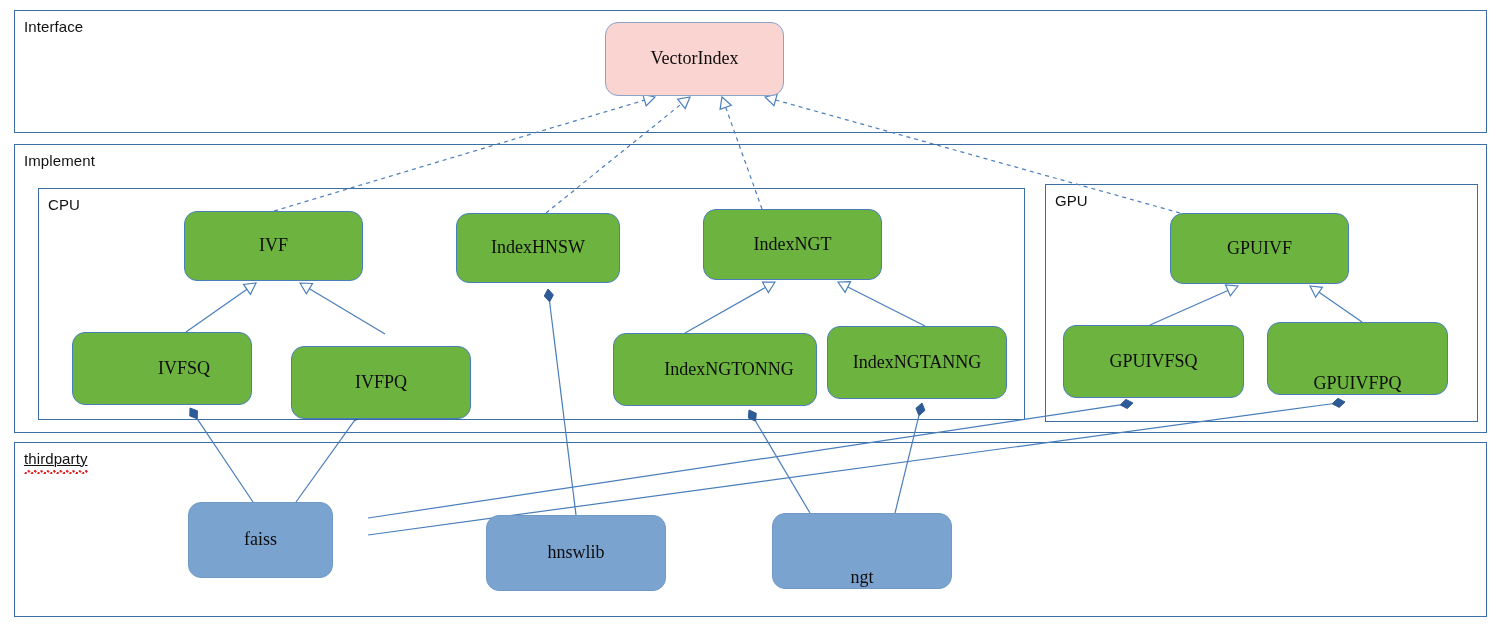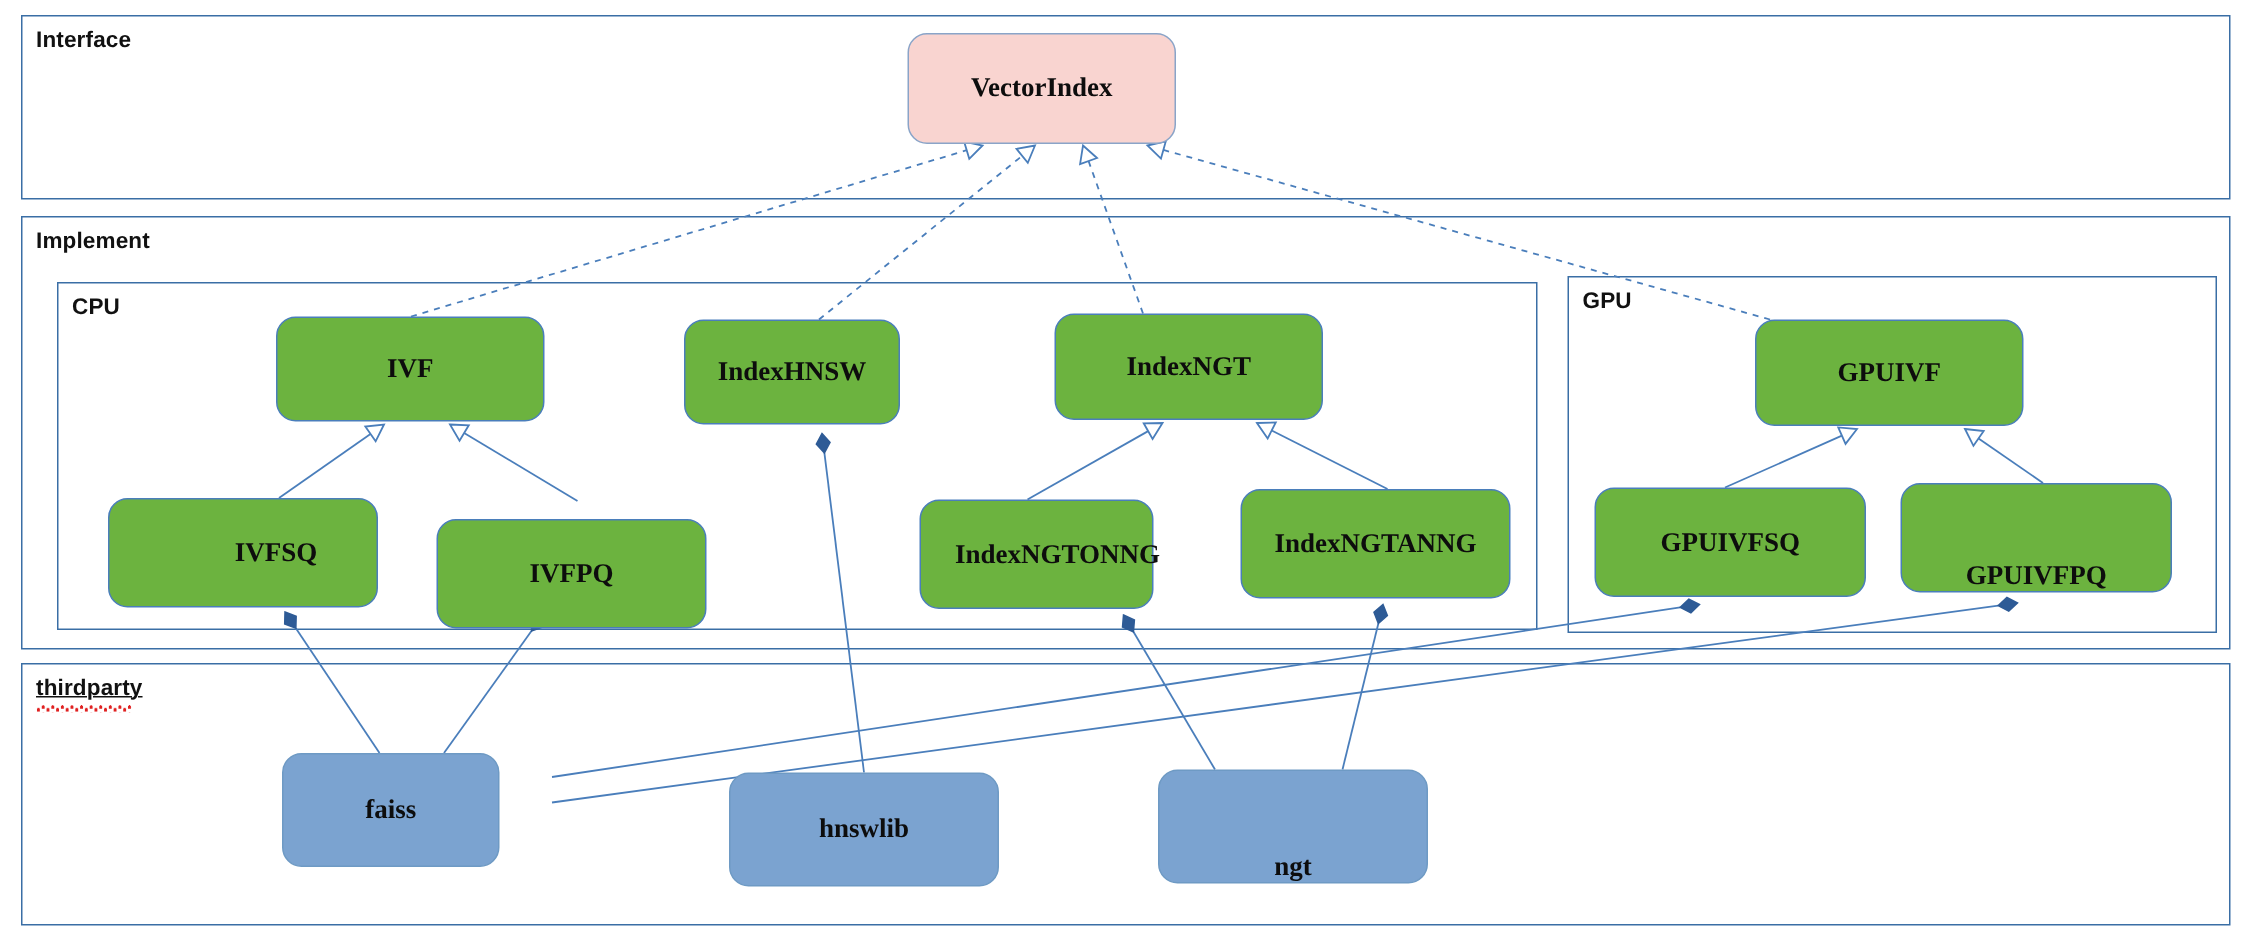--- a/index.html
+++ b/index.html
@@ -1,21 +1,21 @@
 <!DOCTYPE html>
 <html><head>
 <meta charset="utf-8">
 <title>Vector Index Architecture Diagram</title>
 <style>
   html,body{margin:0;padding:0;background:#ffffff;}
   body{
     width:1503px;height:628px;position:relative;overflow:hidden;
     font-family:"Liberation Sans", sans-serif;
   }
-  #stage{position:absolute;left:0;top:0;width:1503px;height:628px;font-weight:bold;}
+  #stage{position:absolute;left:0;top:0;width:1503px;height:628px;}
 
   
   .group{
     position:absolute;
     border:1px solid #3a6ea5;
     background:transparent;
     box-sizing:border-box;
   }
   .group-label{
     position:absolute;
@@ -117,33 +117,33 @@
       <line x1="895" y1="513" x2="918.901077509559" y2="415.62523977587114" class="solid"></line>
       <polygon points="922.00,403.00 924.92,410.41 918.90,415.63 915.98,408.22" class="filled-dia"></polygon>
     </svg>
 
 <div class="node iface" style="left: 605px; top: 22px; width: 179px; height: 74px;">
       <span>VectorIndex</span>
     </div>
     <div class="node impl" style="left: 184px; top: 211px; width: 179px; height: 70px;">
       <span>IVF</span>
     </div>
-    <div class="node impl" style="left: 456px; top: 213px; width: 144px; height: 70px;">
+    <div class="node impl" style="left: 456px; top: 213px; width: 164px; height: 70px;">
       <span>IndexHNSW</span>
     </div>
     <div class="node impl" style="left: 703px; top: 209px; width: 179px; height: 71px;">
       <span>IndexNGT</span>
     </div>
     <div class="node impl" style="left: 72px; top: 332px; width: 180px; height: 73px; padding-left: 44px;">
       <span>IVFSQ</span>
     </div>
     <div class="node impl" style="left: 291px; top: 346px; width: 180px; height: 73px;">
       <span>IVFPQ</span>
     </div>
-    <div class="node impl" style="left: 613px; top: 333px; width: 156px; height: 73px; padding-left: 28px;">
+    <div class="node impl" style="left: 613px; top: 333px; width: 204px; height: 73px; padding-left: 28px;">
       <span>IndexNGTONNG</span>
     </div>
     <div class="node impl" style="left: 827px; top: 326px; width: 180px; height: 73px;">
       <span>IndexNGTANNG</span>
     </div>
     <div class="node impl" style="left: 1170px; top: 213px; width: 179px; height: 71px;">
       <span>GPUIVF</span>
     </div>
     <div class="node impl" style="left: 1063px; top: 325px; width: 181px; height: 73px;">
       <span>GPUIVFSQ</span>

